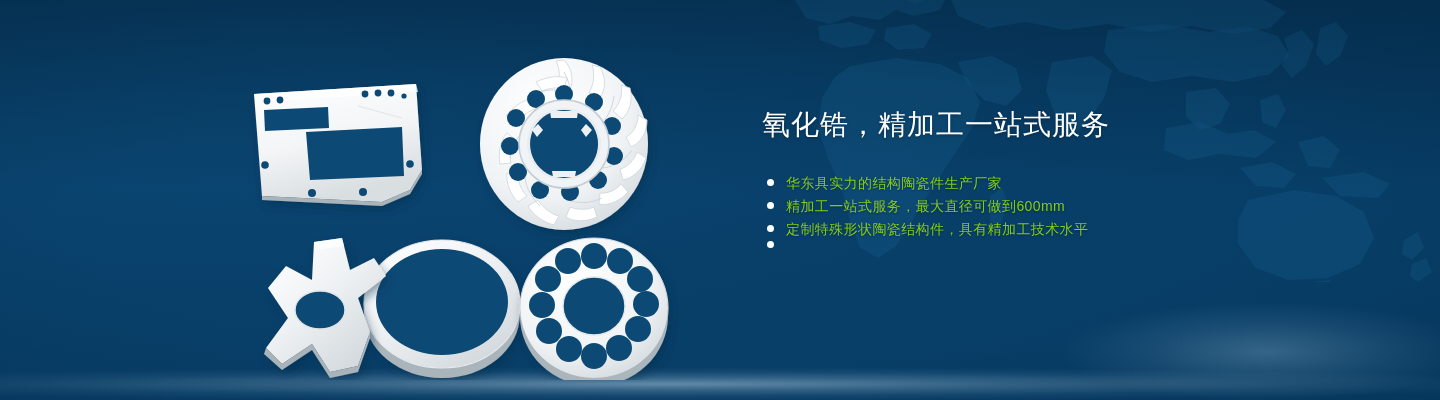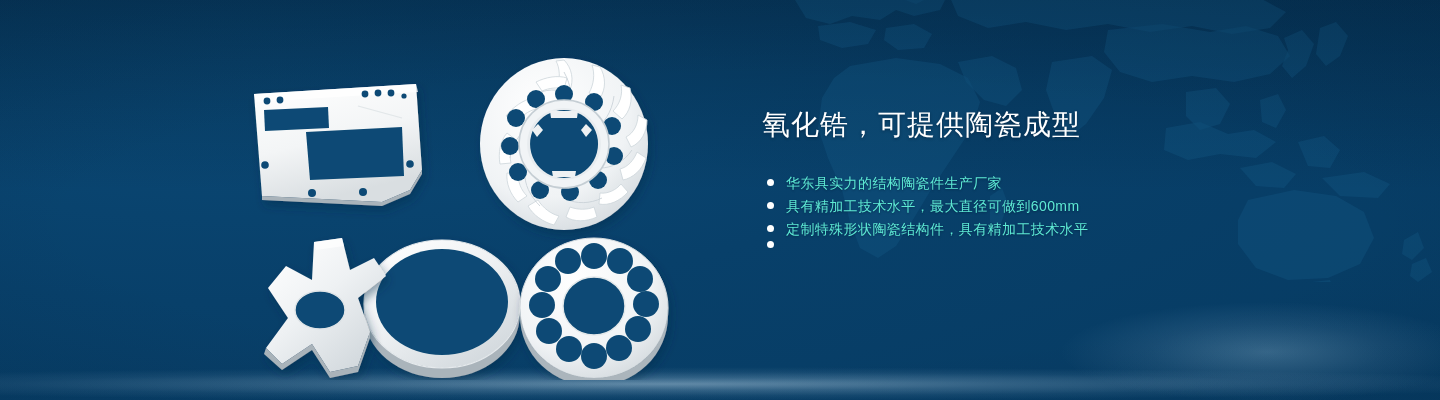--- a/index.html
+++ b/index.html
@@ -83,21 +83,21 @@
     list-style:none;
     margin:34px 0 0 0;
     padding:0;
   }
   .bullets li{
     position:relative;
     padding-left:24px;
     margin-bottom:9px;
     font-size:14px;
     line-height:1;
-    color:#5eead4;
+    color:#84cc16;
     letter-spacing:.4px;
     text-shadow:0 1px 2px rgba(0,20,40,.4);
     white-space:nowrap;
   }
   .bullets li .dot{
     position:absolute;
     left:5px; top:50%;
     width:7px;height:7px;
     margin-top:-4px;
     border-radius:50%;
@@ -302,30 +302,30 @@
         </g>
 
         <ellipse cx="74" cy="70" r="0" rx="31" ry="29" fill="#0c4a74"></ellipse>
         <ellipse cx="74" cy="70" rx="31" ry="29" fill="none" stroke="#e3e8ea" stroke-width="1.4"></ellipse>
         <path d="M0,72 a74,70 0 0,0 148,0 l0,8 a74,70 0 0,1 -148,0 Z" fill="#abb5bc"></path>
       </g>
     </svg>
   </div>
 
   <div class="copy">
-    <h1 class="headline">氧化锆，可提供陶瓷成型</h1>
+    <h1 class="headline">氧化锆，精加工一站式服务</h1>
 
     <ul class="bullets">
       <li>
         <span class="dot"></span>
         <span>华东具实力的结构陶瓷件生产厂家</span>
       </li>
       <li>
         <span class="dot"></span>
-        <span>具有精加工技术水平，最大直径可做到600mm</span>
+        <span>精加工一站式服务，最大直径可做到600mm</span>
       </li>
       <li>
         <span class="dot"></span>
         <span>定制特殊形状陶瓷结构件，具有精加工技术水平</span>
       </li>
       <li>
         <span class="dot"></span>
       </li>
     </ul>
   </div>

